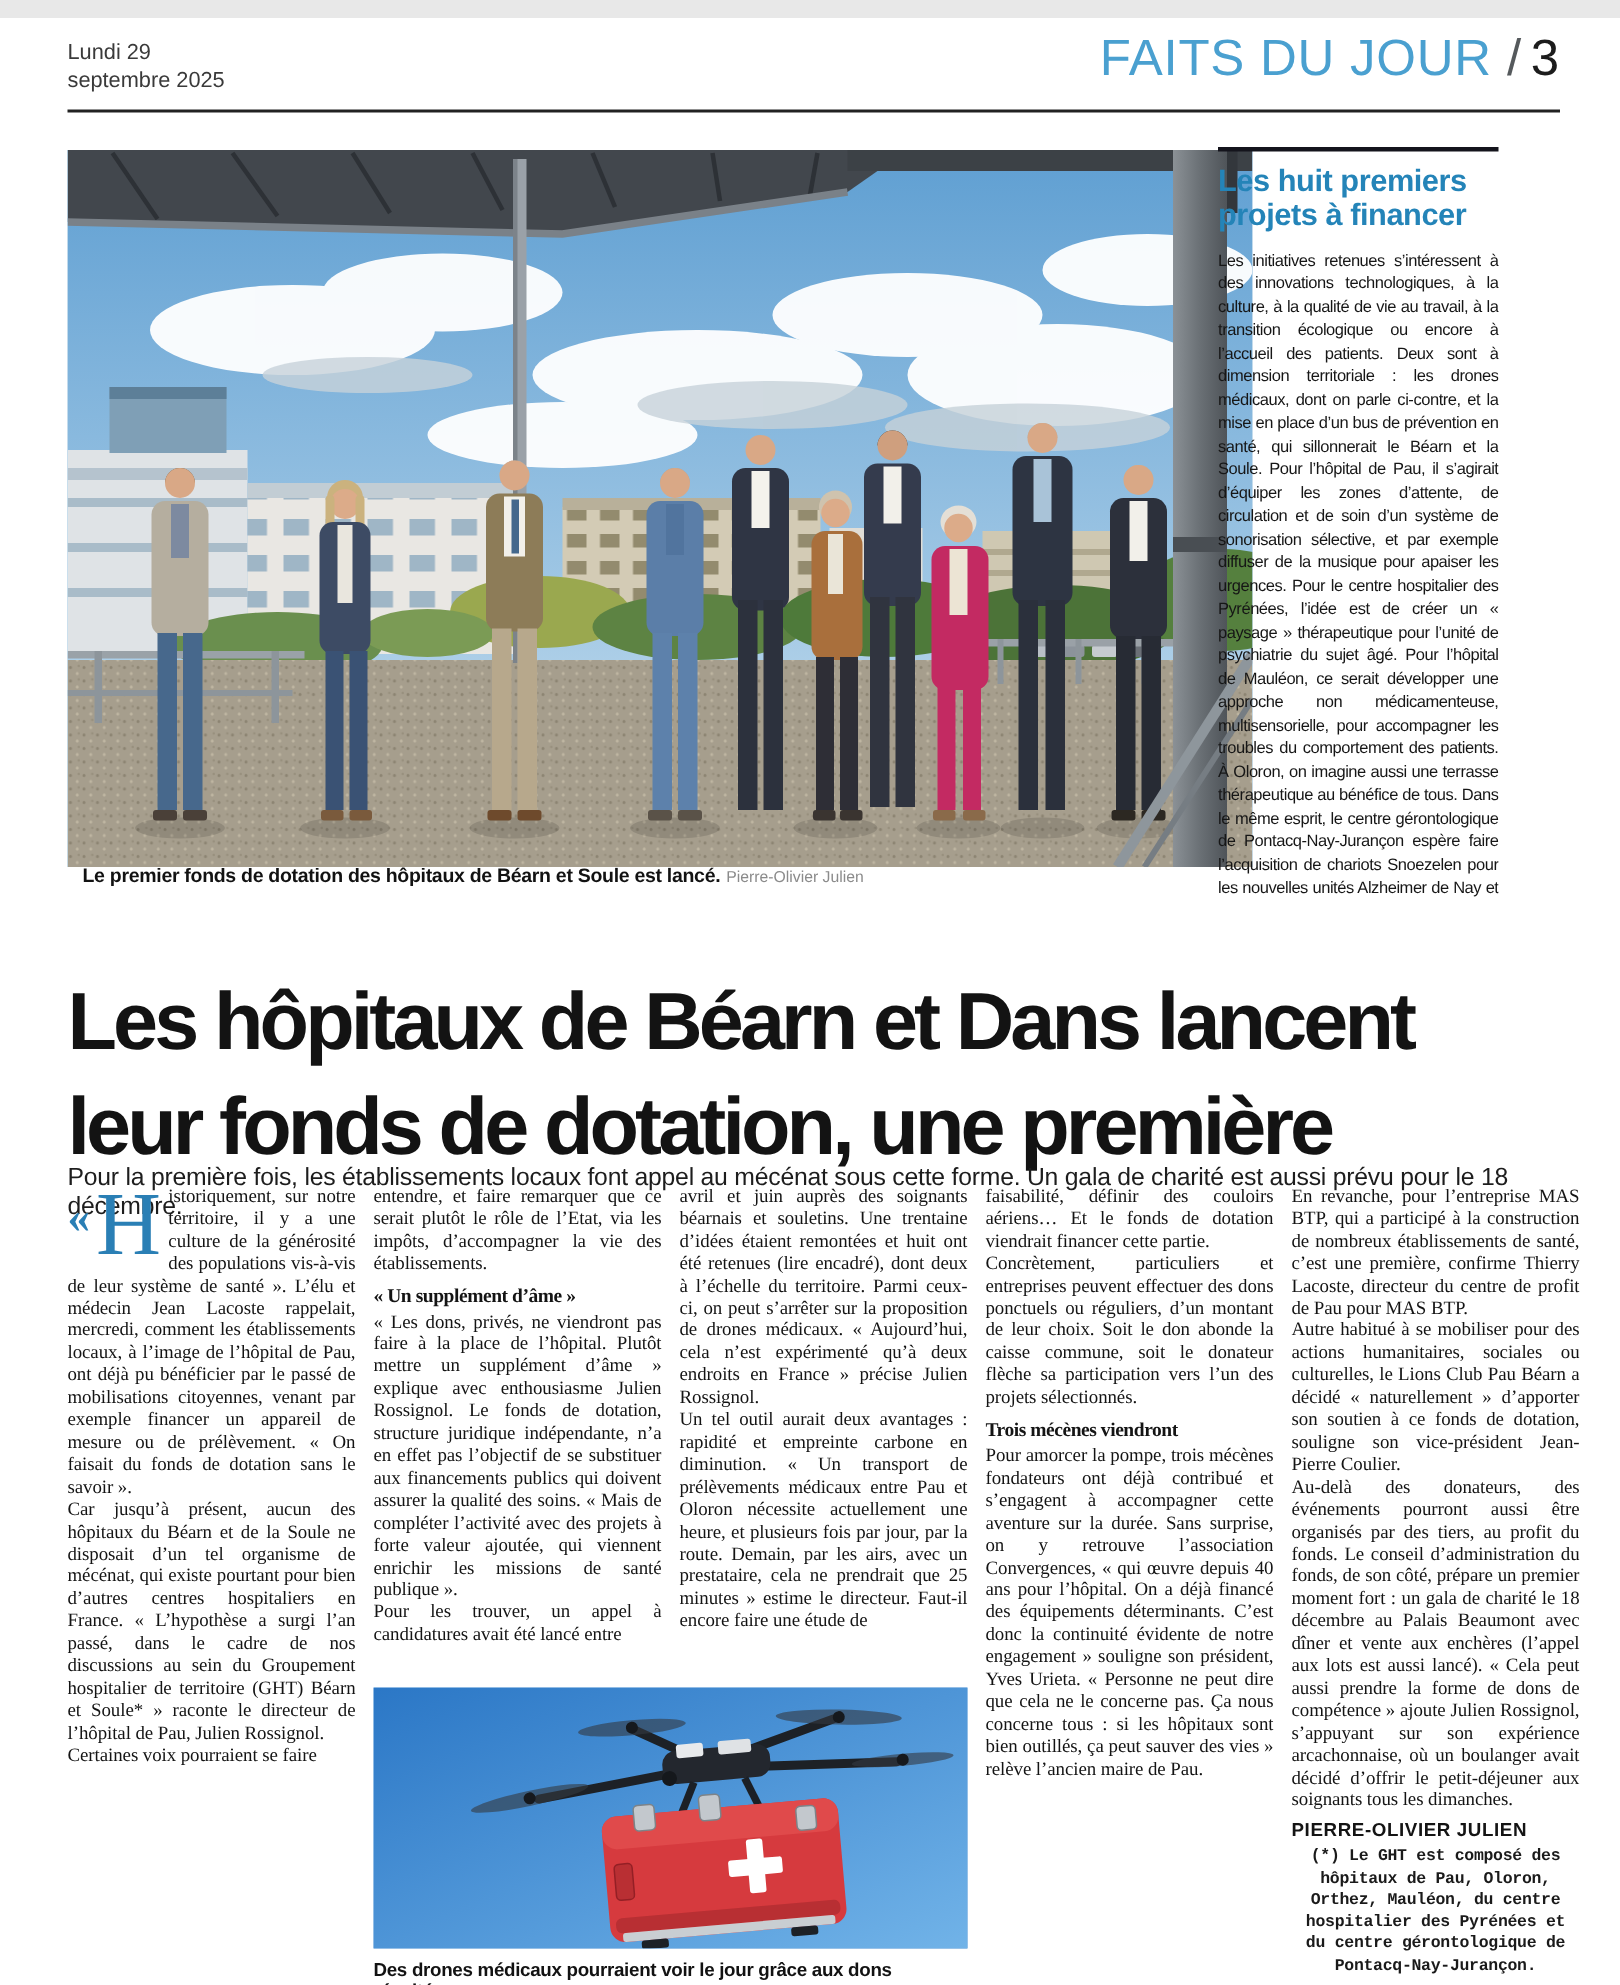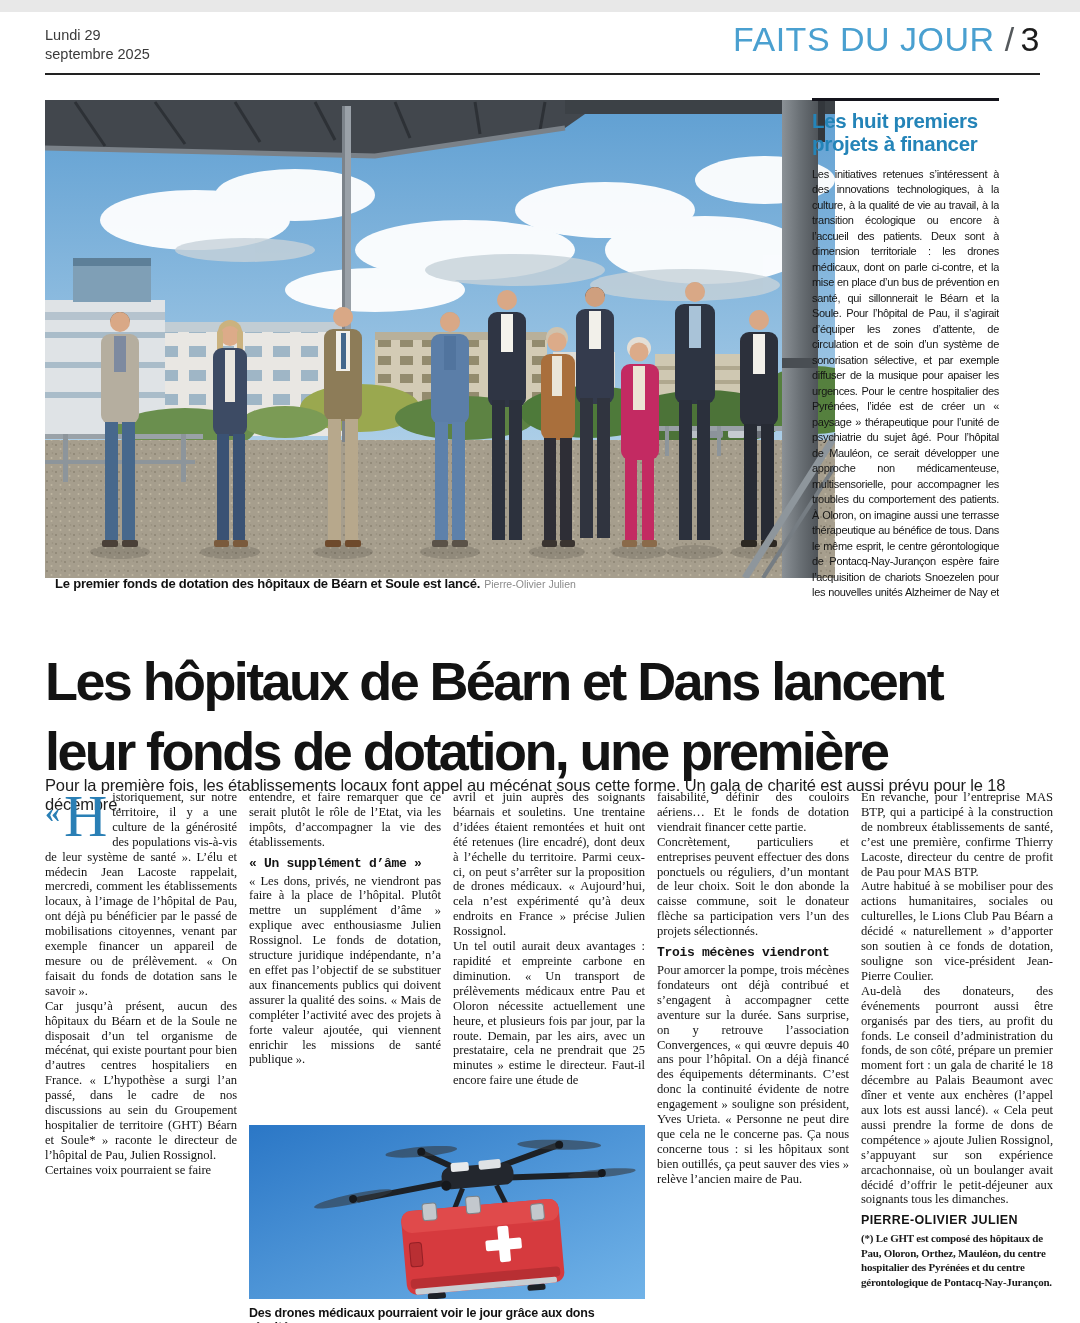--- a/index.html
+++ b/index.html
@@ -36,26 +36,26 @@
   
   .col{position:absolute;top:778px;width:192px;height:545px;overflow:hidden;
        font-family:"Liberation Serif",serif;font-size:12.6px;line-height:14.9px;
        text-align:justify;color:#141414;letter-spacing:-.05px;}
   .col-0{left:45px;}  .col-1{left:249px;height:327px;}
   .col-2{left:453px;height:327px;} .col-3{left:657px;} .col-4{left:861px;}
   .para{margin:0;}
   .lead-quote{float:left;font-size:30px;line-height:44px;color:#2a7fb5;font-weight:700;margin-right:4px;}
   .dropcap{float:left;font-size:60px;line-height:48px;color:#2a7fb5;margin:2px 5px 0 0;
            font-family:"Liberation Serif",serif;}
-  .subhead{font-family:Liberation Mono, monospace;font-size:13px;font-weight:700;
+  .subhead{font-family:Liberation Serif, serif;font-size:13px;font-weight:700;
            letter-spacing:-.3px;margin:7px 0 2px 0;text-align:left;}
   .byline{font-family:"Liberation Sans",sans-serif;font-weight:700;font-size:12.5px;
           letter-spacing:.4px;margin:6px 0 0 0;text-align:left;}
-  .footnote{font-family:Liberation Serif, serif;font-weight:700;font-size:11px;
-            line-height:14.5px;letter-spacing:-.2px;margin:3px 0 0 0;text-align:left;color:#1a1a1a;}
+  .footnote{font-family:Liberation Mono, monospace;font-weight:700;font-size:11px;
+            line-height:14.5px;letter-spacing:-.2px;margin:3px 0 0 0;text-align:center;color:#1a1a1a;}
 
   
   .drone-photo{position:absolute;left:249px;top:1113px;width:396px;height:174px;overflow:hidden;background:#3f8ad2;}
   .caption-drone{position:absolute;left:249px;top:1294px;width:400px;font-size:12.5px;}
 </style>
 </head>
 <body>
 
 <div class="page">
 
@@ -316,20 +316,21 @@
 
   <div class="col col-0">
       <p class="para lead"><span class="lead-quote">«</span><span class="dropcap">H</span>istoriquement, sur notre territoire, il y a une culture de la générosité des populations vis-à-vis de leur système de santé ». L’élu et médecin Jean Lacoste rappelait, mercredi, comment les établissements locaux, à l’image de l’hôpital de Pau, ont déjà pu bénéficier par le passé de mobilisations citoyennes, venant par exemple financer un appareil de mesure ou de prélèvement. « On faisait du fonds de dotation sans le savoir ».</p>
       <p class="para">Car jusqu’à présent, aucun des hôpitaux du Béarn et de la Soule ne disposait d’un tel organisme de mécénat, qui existe pourtant pour bien d’autres centres hospitaliers en France. « L’hypothèse a surgi l’an passé, dans le cadre de nos discussions au sein du Groupement hospitalier de territoire (GHT) Béarn et Soule* » raconte le directeur de l’hôpital de Pau, Julien Rossignol.</p>
       <p class="para">Certaines voix pourraient se faire</p>
     </div>
   <div class="col col-1">
       <p class="para">entendre, et faire remarquer que ce serait plutôt le rôle de l’Etat, via les impôts, d’accompagner la vie des établissements.</p>
       <h3 class="subhead">« Un supplément d’âme »</h3>
       <p class="para">« Les dons, privés, ne viendront pas faire à la place de l’hôpital. Plutôt mettre un supplément d’âme » explique avec enthousiasme Julien Rossignol. Le fonds de dotation, structure juridique indépendante, n’a en effet pas l’objectif de se substituer aux financements publics qui doivent assurer la qualité des soins. « Mais de compléter l’activité avec des projets à forte valeur ajoutée, qui viennent enrichir les missions de santé publique ».</p>
+      <p class="para">Pour les trouver, un appel à candidatures avait été lancé entre</p>
     </div>
   <div class="col col-2">
       <p class="para">avril et juin auprès des soignants béarnais et souletins. Une trentaine d’idées étaient remontées et huit ont été retenues (lire encadré), dont deux à l’échelle du territoire. Parmi ceux-ci, on peut s’arrêter sur la proposition de drones médicaux. « Aujourd’hui, cela n’est expérimenté qu’à deux endroits en France » précise Julien Rossignol.</p>
       <p class="para">Un tel outil aurait deux avantages : rapidité et empreinte carbone en diminution. « Un transport de prélèvements médicaux entre Pau et Oloron nécessite actuellement une heure, et plusieurs fois par jour, par la route. Demain, par les airs, avec un prestataire, cela ne prendrait que 25 minutes » estime le directeur. Faut-il encore faire une étude de</p>
     </div>
   <div class="col col-3">
       <p class="para">faisabilité, définir des couloirs aériens… Et le fonds de dotation viendrait financer cette partie.</p>
       <p class="para">Concrètement, particuliers et entreprises peuvent effectuer des dons ponctuels ou réguliers, d’un montant de leur choix. Soit le don abonde la caisse commune, soit le donateur flèche sa participation vers l’un des projets sélectionnés.</p>
       <h3 class="subhead">Trois mécènes viendront</h3>
       <p class="para">Pour amorcer la pompe, trois mécènes fondateurs ont déjà contribué et s’engagent à accompagner cette aventure sur la durée. Sans surprise, on y retrouve l’association Convergences, « qui œuvre depuis 40 ans pour l’hôpital. On a déjà financé des équipements déterminants. C’est donc la continuité évidente de notre engagement » souligne son président, Yves Urieta. « Personne ne peut dire que cela ne le concerne pas. Ça nous concerne tous : si les hôpitaux sont bien outillés, ça peut sauver des vies » relève l’ancien maire de Pau.</p>

